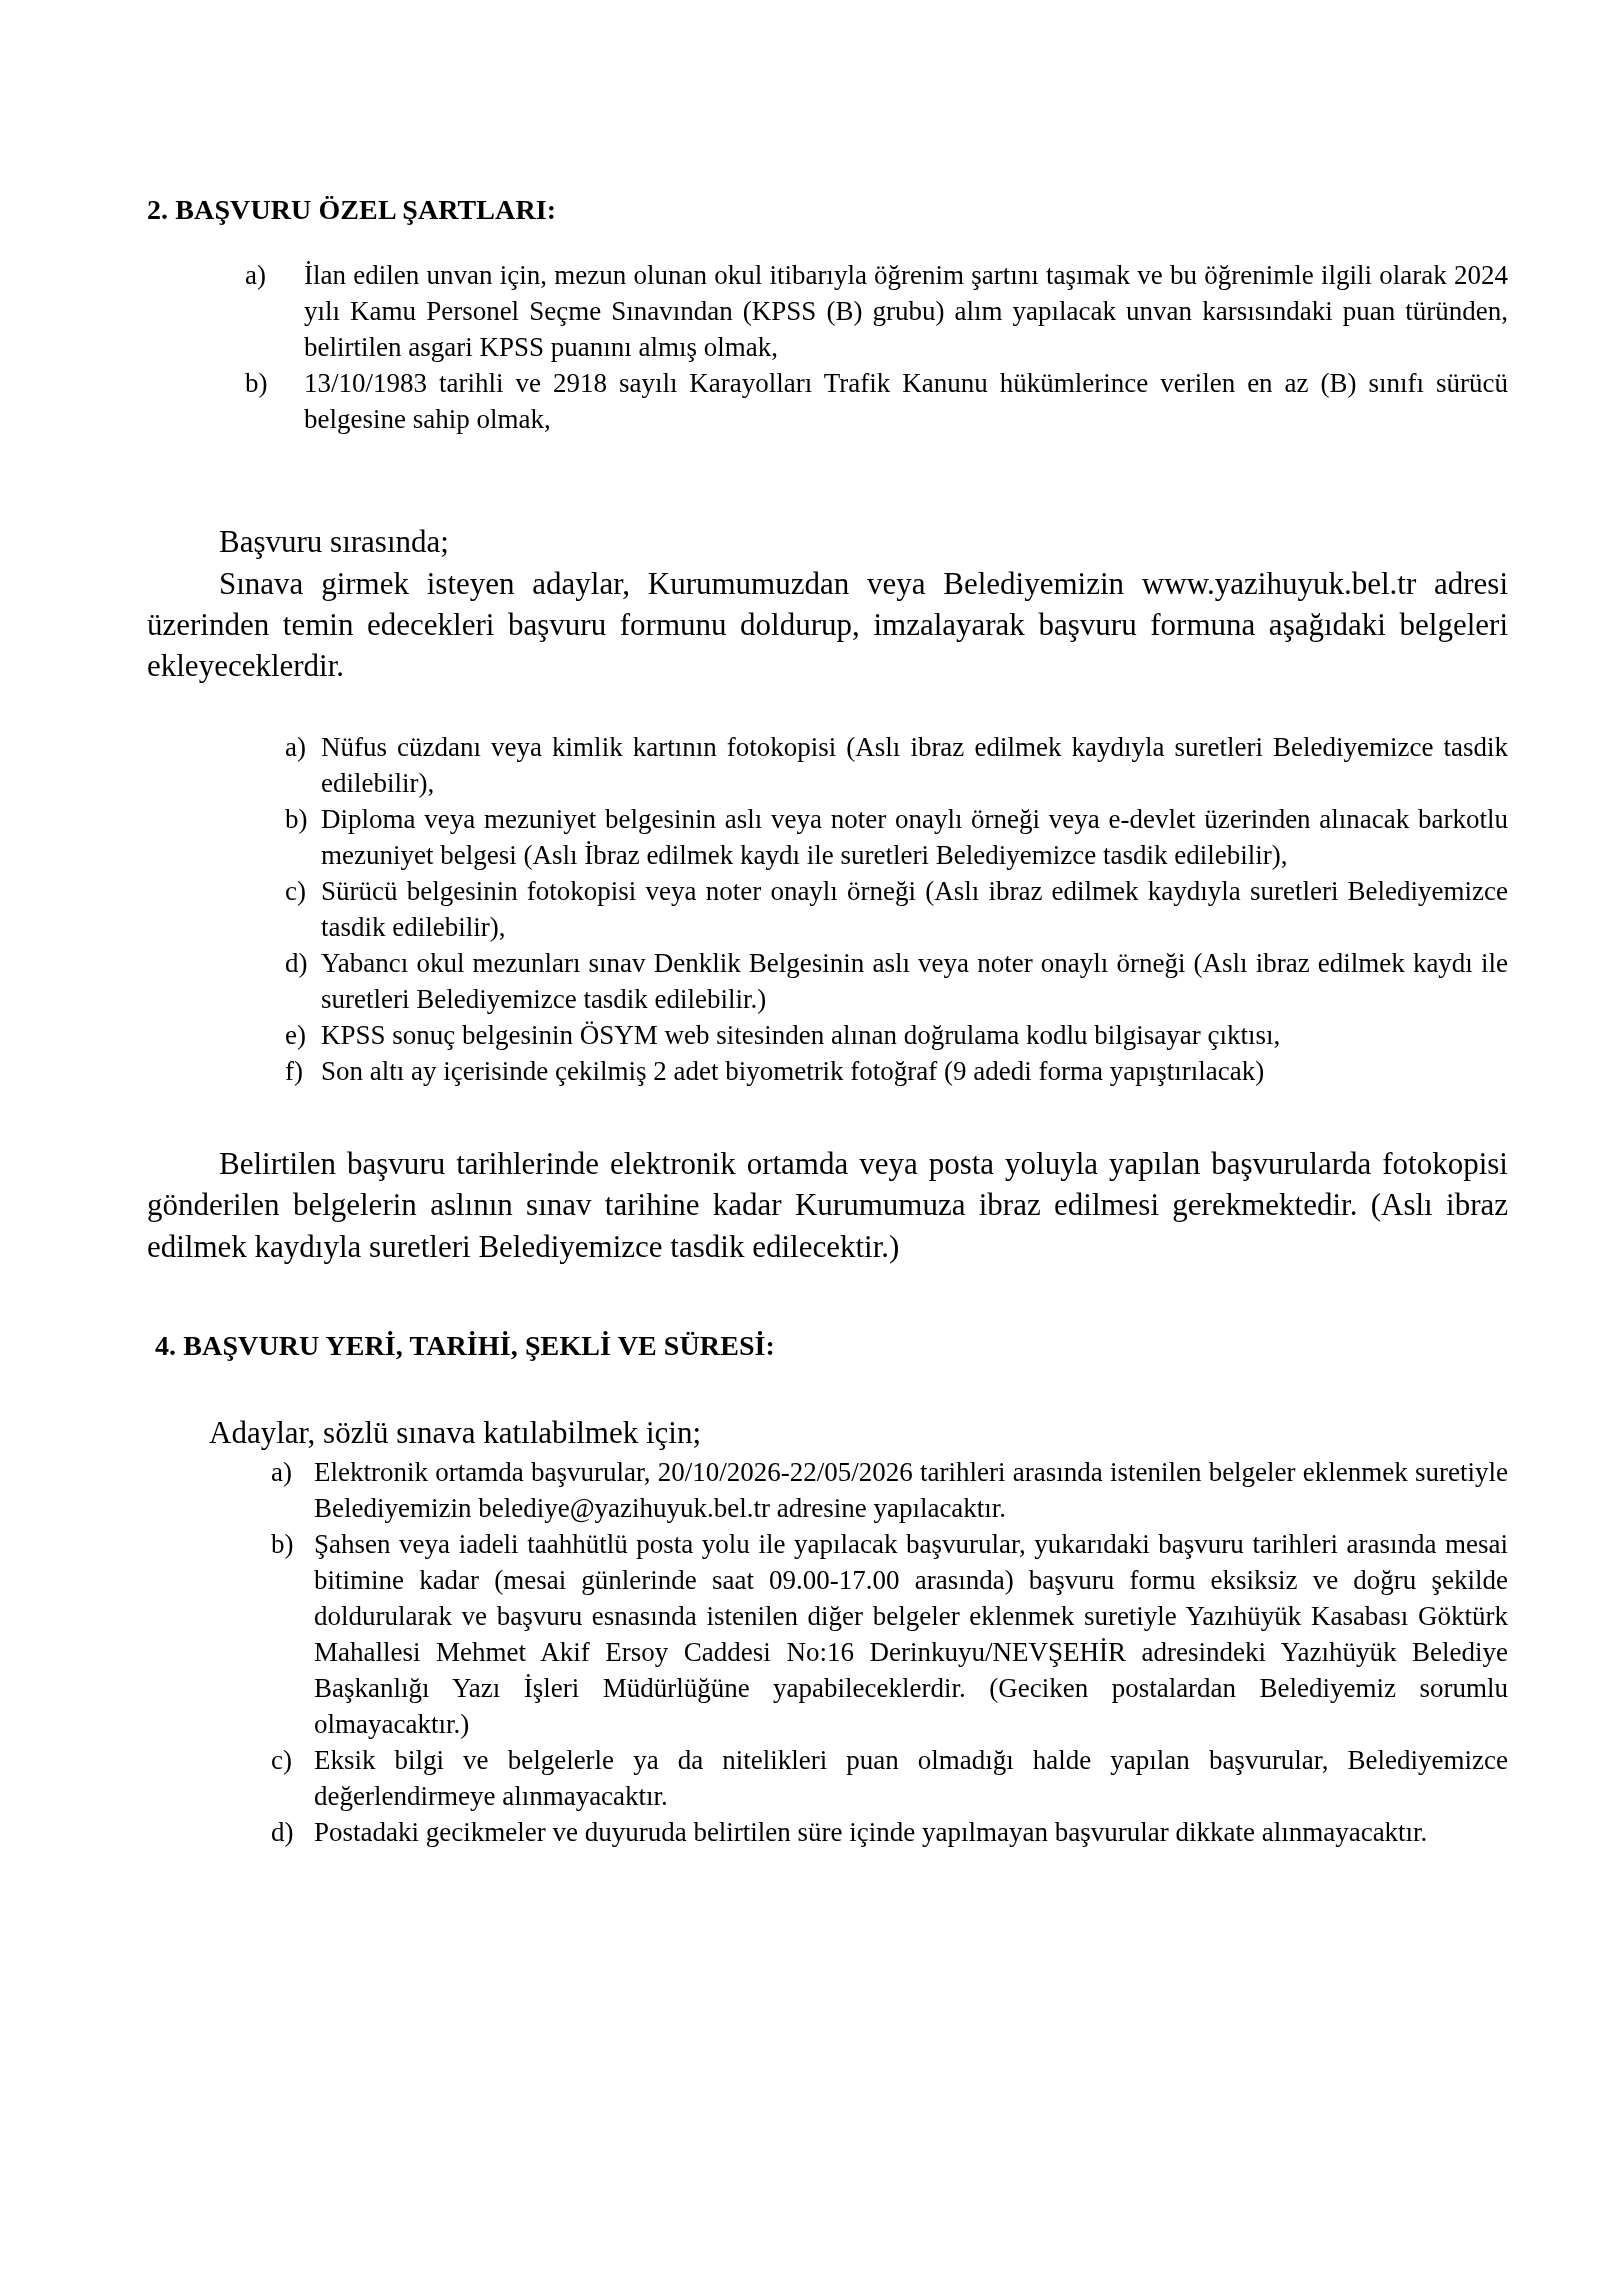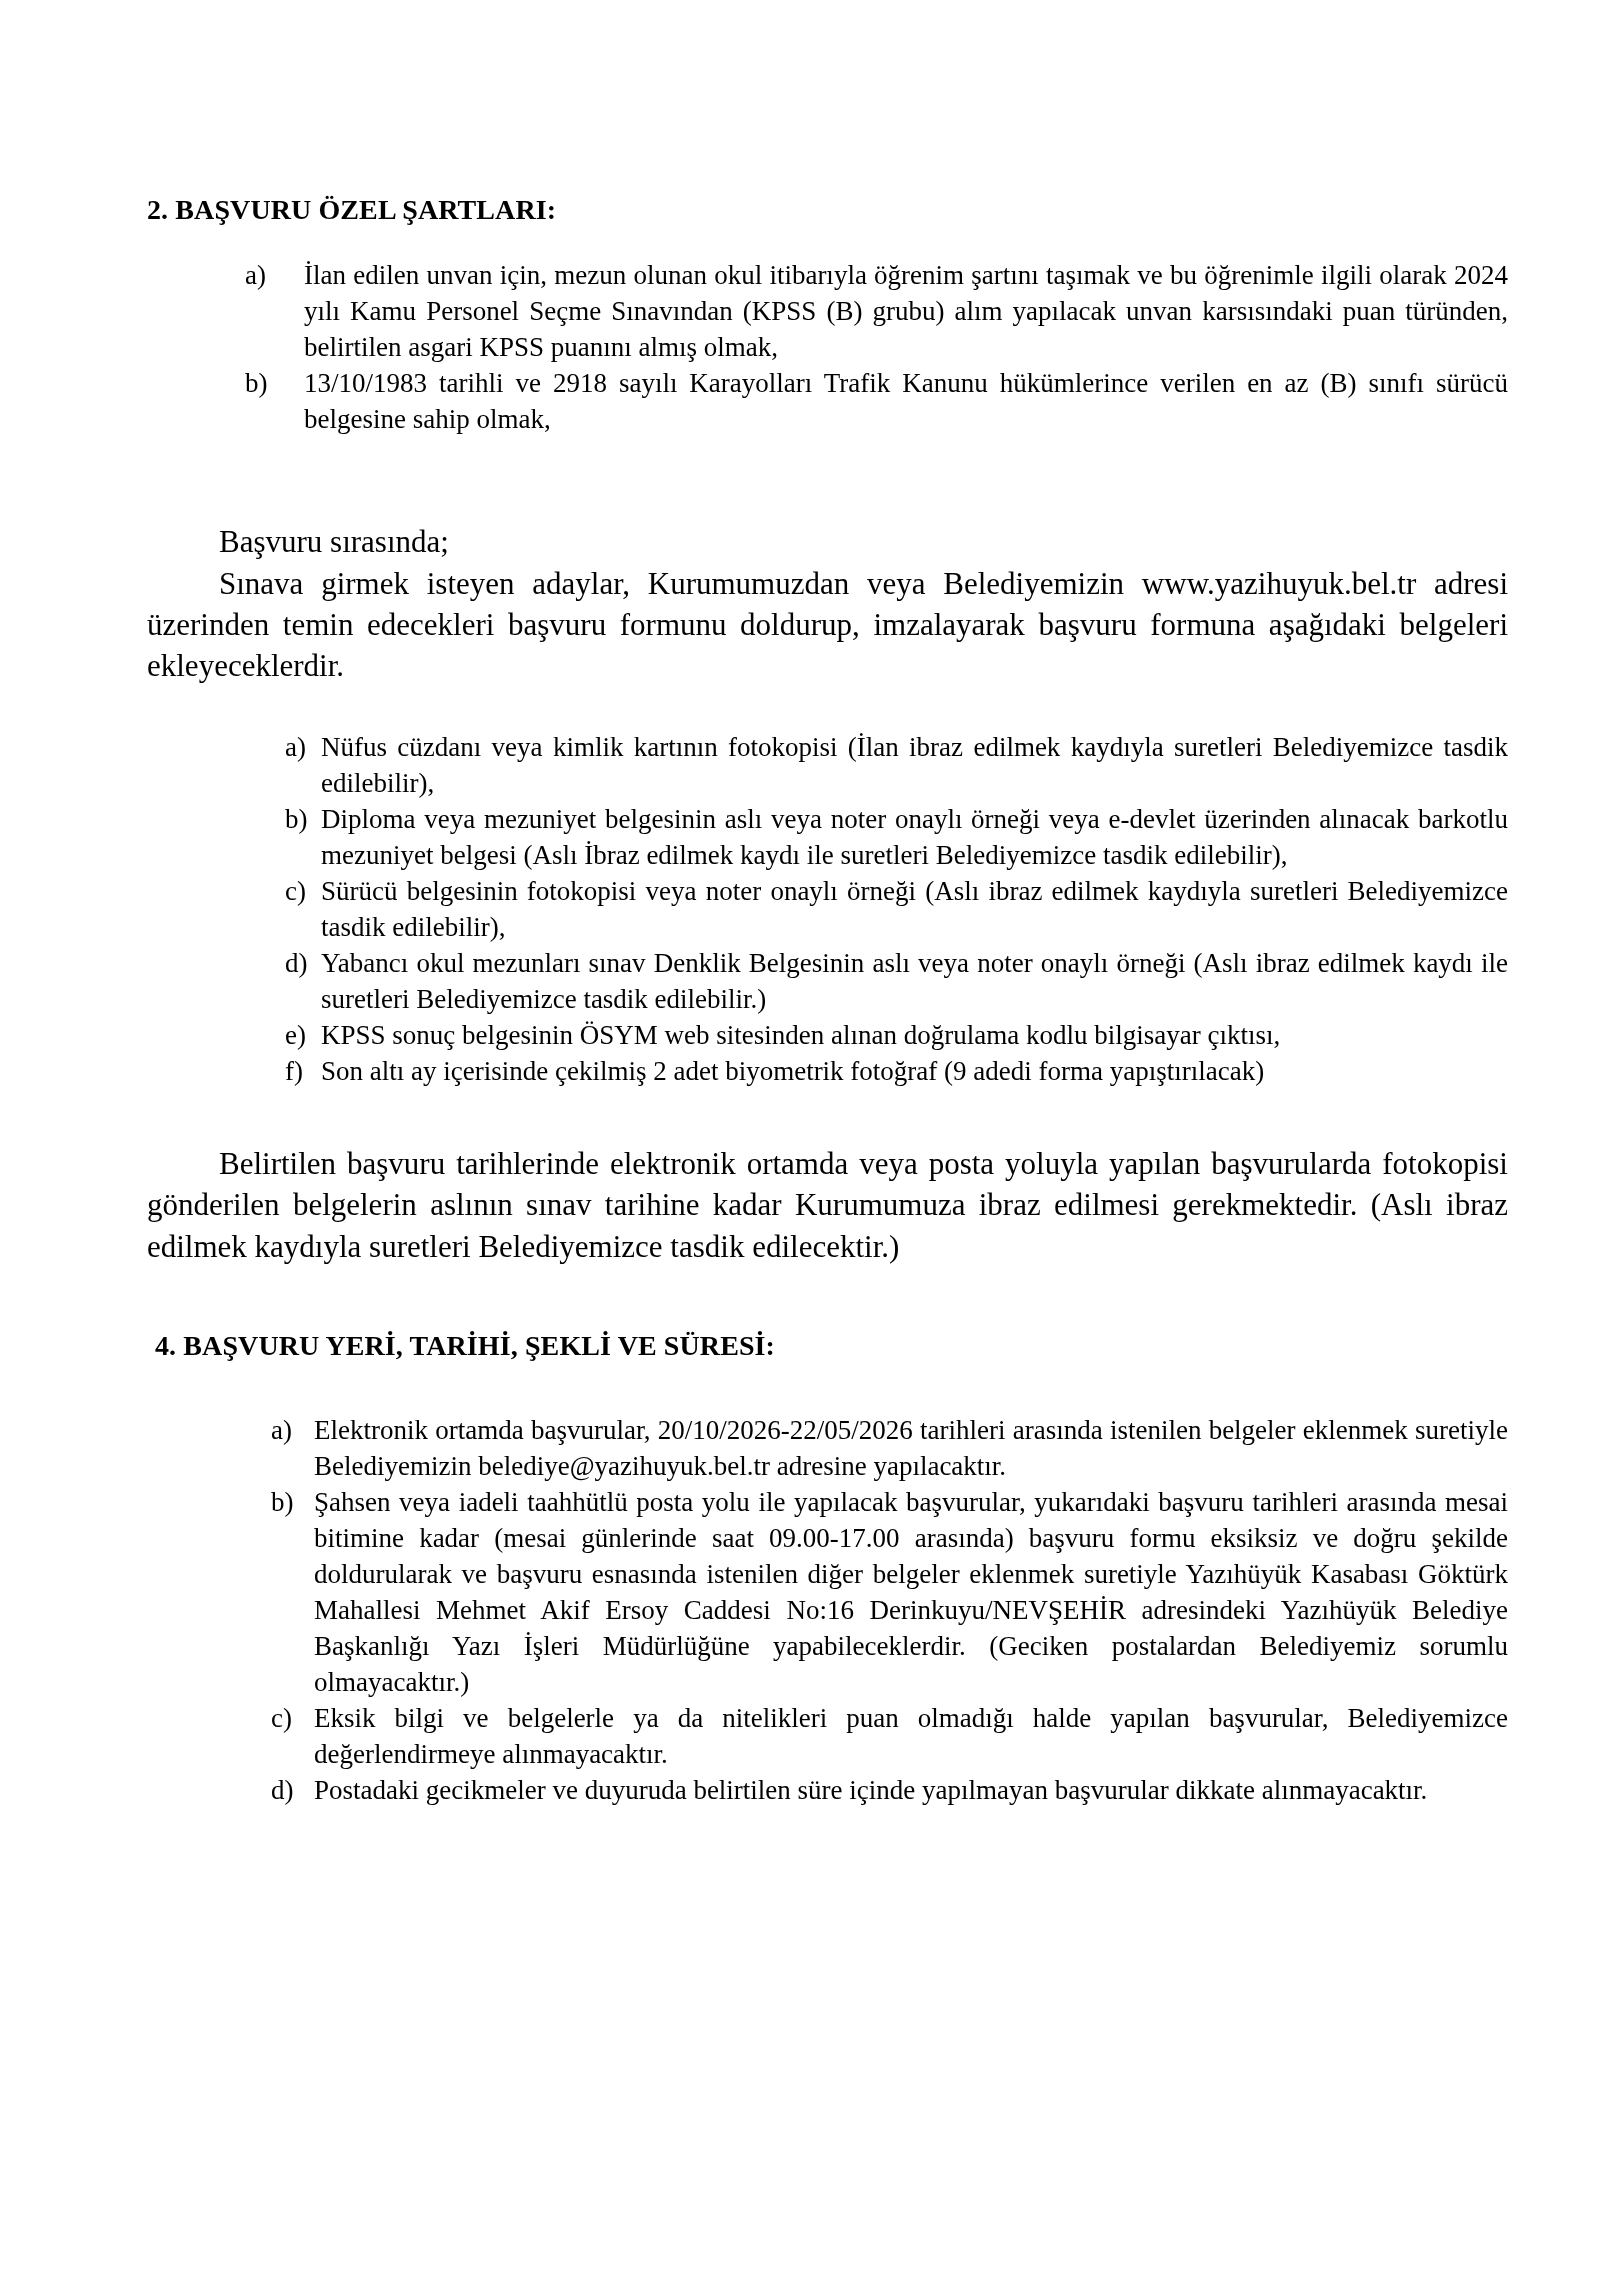--- a/index.html
+++ b/index.html
@@ -150,21 +150,21 @@
 
     <p class="para no-justify lead-indent">Başvuru sırasında;</p>
 
     <p class="para lead-indent">Sınava girmek isteyen adaylar, Kurumumuzdan veya Belediyemizin www.yazihuyuk.bel.tr adresi üzerinden temin edecekleri başvuru formunu doldurup, imzalayarak başvuru formuna aşağıdaki belgeleri ekleyeceklerdir.</p>
 
     <div class="gap-l"></div>
 
     <ol class="alpha-list list-b">
       <li class="item">
         <span class="marker">a)</span>
-        <span class="item-text">Nüfus cüzdanı veya kimlik kartının fotokopisi (İlan ibraz edilmek kaydıyla suretleri Belediyemizce tasdik edilebilir),</span>
+        <span class="item-text">Nüfus cüzdanı veya kimlik kartının fotokopisi (Aslı ibraz edilmek kaydıyla suretleri Belediyemizce tasdik edilebilir),</span>
       </li>
       <li class="item">
         <span class="marker">b)</span>
         <span class="item-text">Diploma veya mezuniyet belgesinin aslı veya noter onaylı örneği veya e-devlet üzerinden alınacak barkotlu mezuniyet belgesi (Aslı İbraz edilmek kaydı ile suretleri Belediyemizce tasdik edilebilir),</span>
       </li>
       <li class="item">
         <span class="marker">c)</span>
         <span class="item-text">Sürücü belgesinin fotokopisi veya noter onaylı örneği (Aslı ibraz edilmek kaydıyla suretleri Belediyemizce tasdik edilebilir),</span>
       </li>
       <li class="item">
@@ -184,20 +184,21 @@
     <div class="gap-xl"></div>
 
     <p class="para lead-indent">Belirtilen başvuru tarihlerinde elektronik ortamda veya posta yoluyla yapılan başvurularda fotokopisi gönderilen belgelerin aslının sınav tarihine kadar Kurumumuza ibraz edilmesi gerekmektedir. (Aslı ibraz edilmek kaydıyla suretleri Belediyemizce tasdik edilecektir.)</p>
 
     <div class="gap-xl"></div>
 
     <h2 class="section-heading heading-4">4. BAŞVURU YERİ, TARİHİ, ŞEKLİ VE SÜRESİ:</h2>
 
     <div class="gap-l"></div>
 
+    <p class="para no-justify lead-indent-sm">Adaylar, sözlü sınava katılabilmek için;</p>
 
     <ol class="alpha-list list-c">
       <li class="item">
         <span class="marker">a)</span>
         <span class="item-text">Elektronik ortamda başvurular, 20/10/2026-22/05/2026 tarihleri arasında istenilen belgeler eklenmek suretiyle Belediyemizin belediye@yazihuyuk.bel.tr  adresine yapılacaktır.</span>
       </li>
       <li class="item">
         <span class="marker">b)</span>
         <span class="item-text">Şahsen veya iadeli taahhütlü posta yolu ile yapılacak başvurular, yukarıdaki başvuru tarihleri arasında mesai bitimine kadar (mesai günlerinde saat 09.00-17.00 arasında) başvuru formu eksiksiz ve doğru şekilde doldurularak ve başvuru esnasında istenilen diğer belgeler eklenmek suretiyle Yazıhüyük Kasabası Göktürk Mahallesi Mehmet Akif Ersoy Caddesi No:16 Derinkuyu/NEVŞEHİR adresindeki Yazıhüyük Belediye Başkanlığı Yazı İşleri Müdürlüğüne yapabileceklerdir. (Geciken postalardan Belediyemiz sorumlu olmayacaktır.)</span>
       </li>

